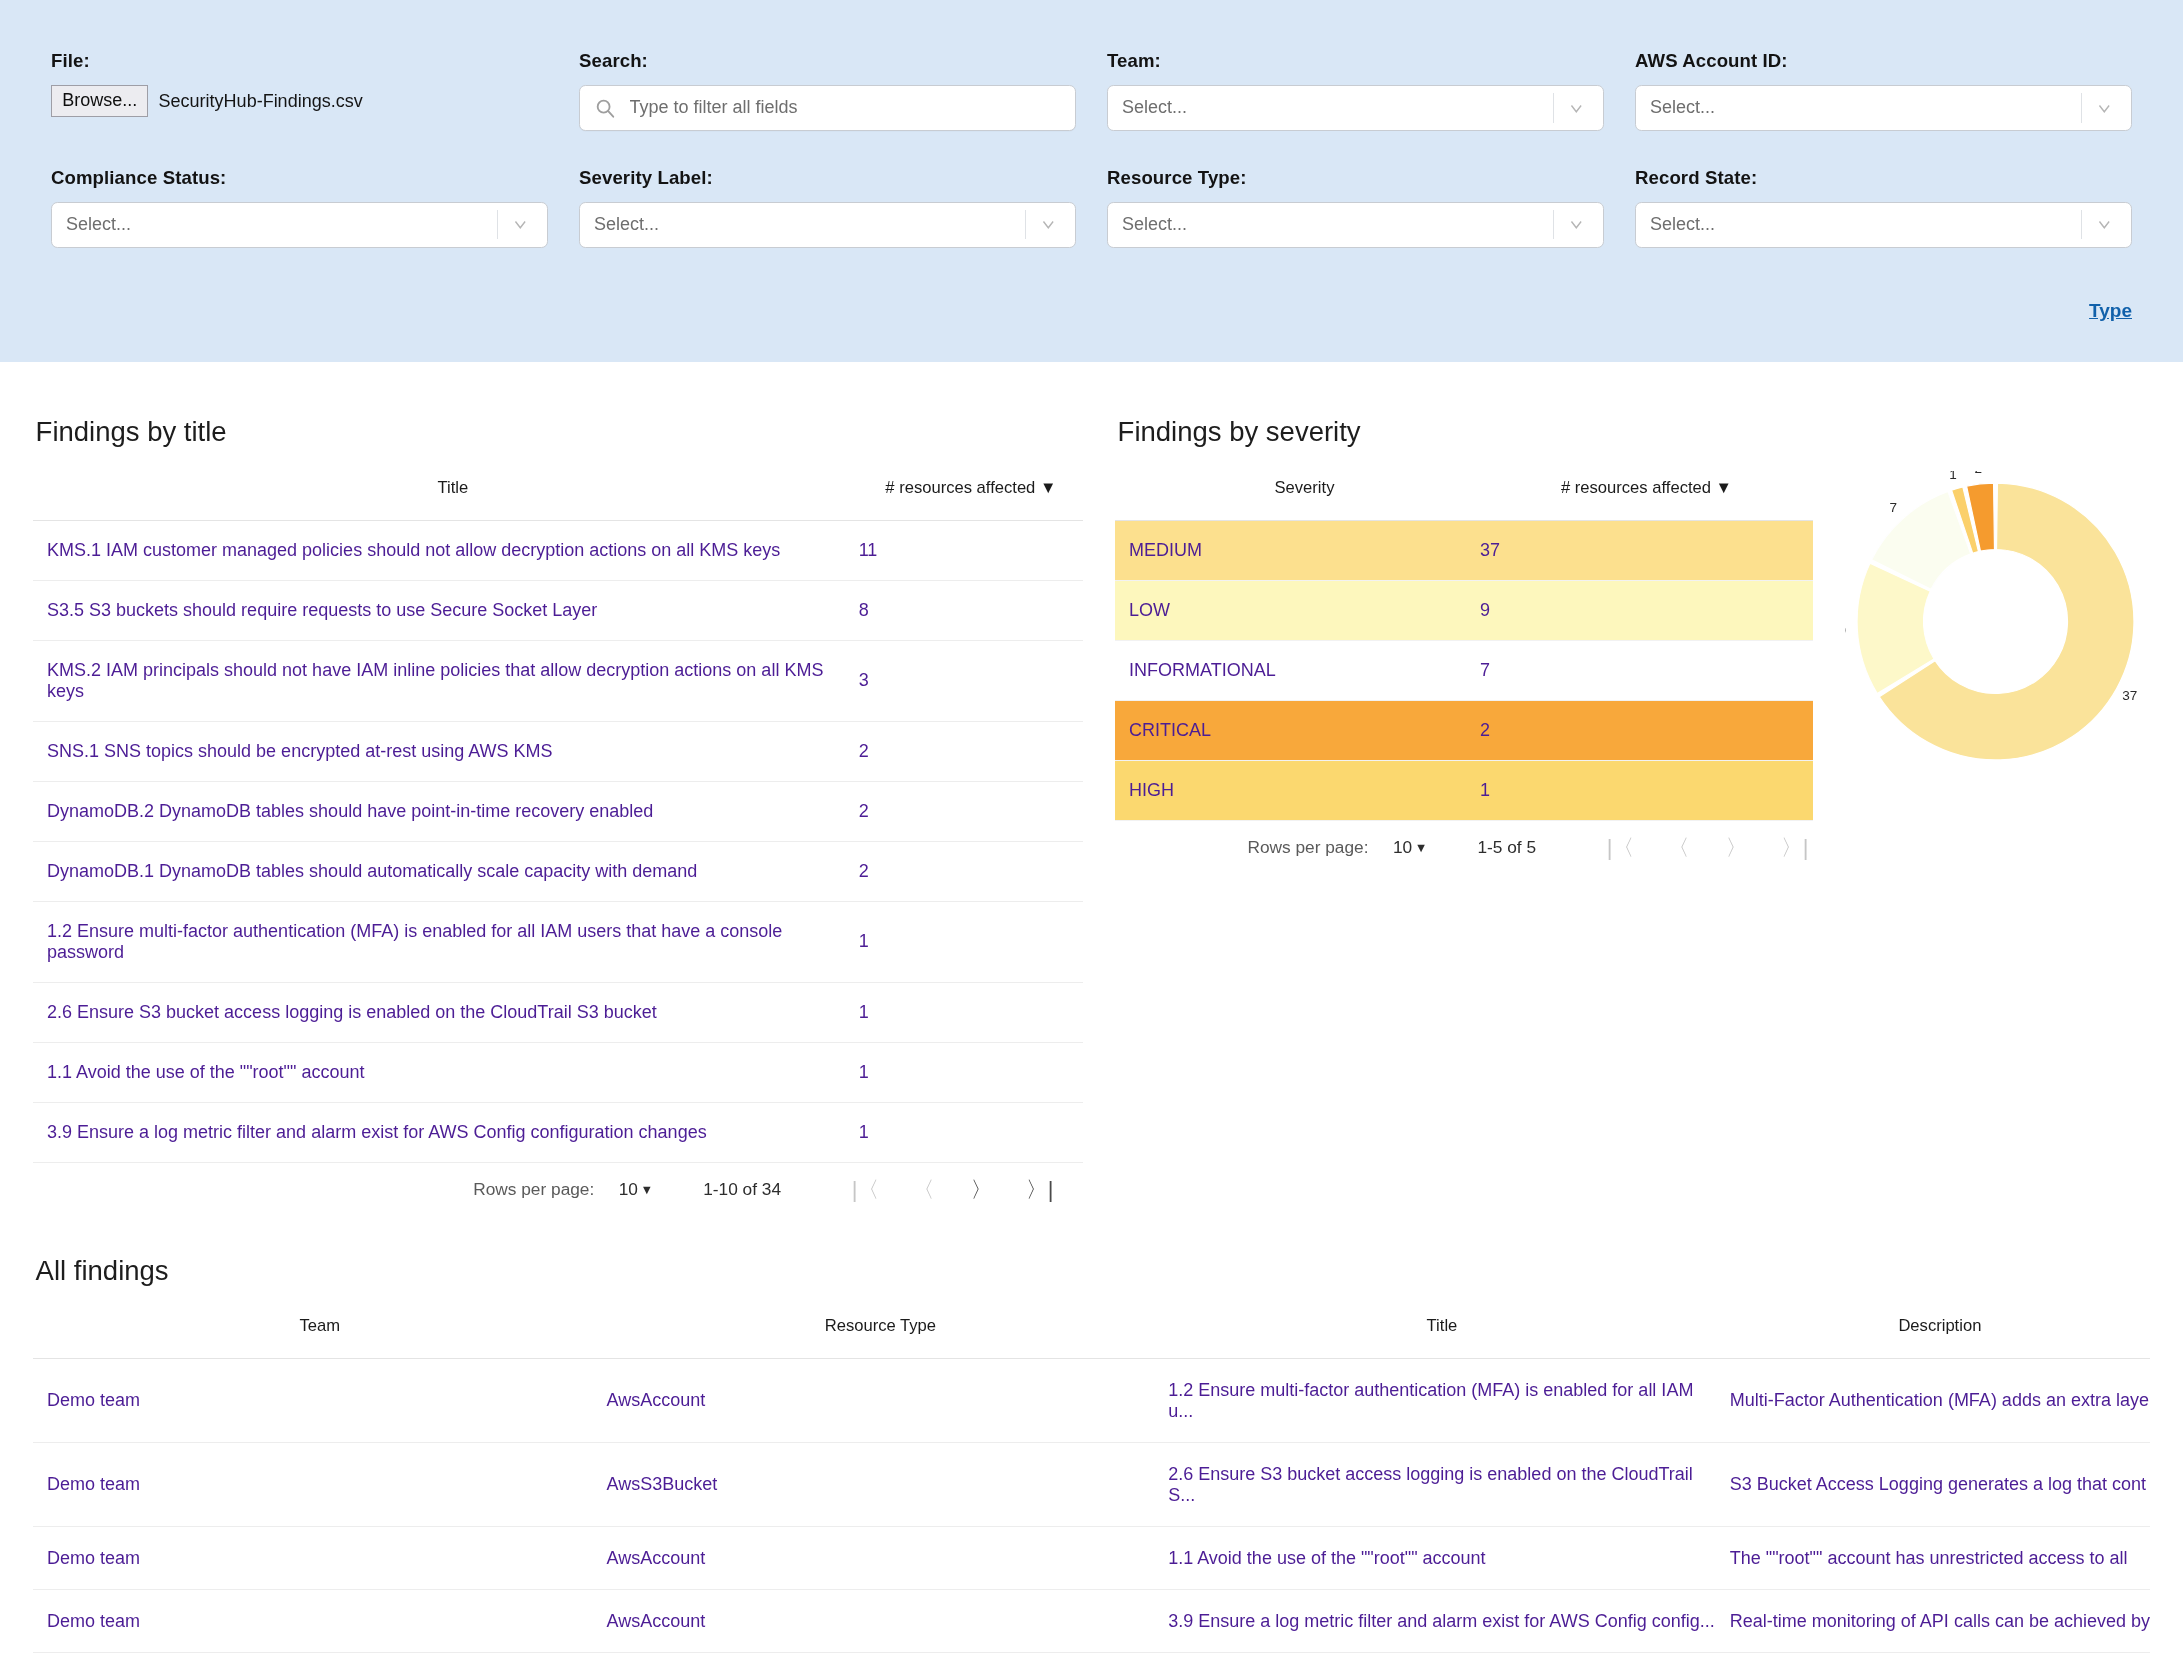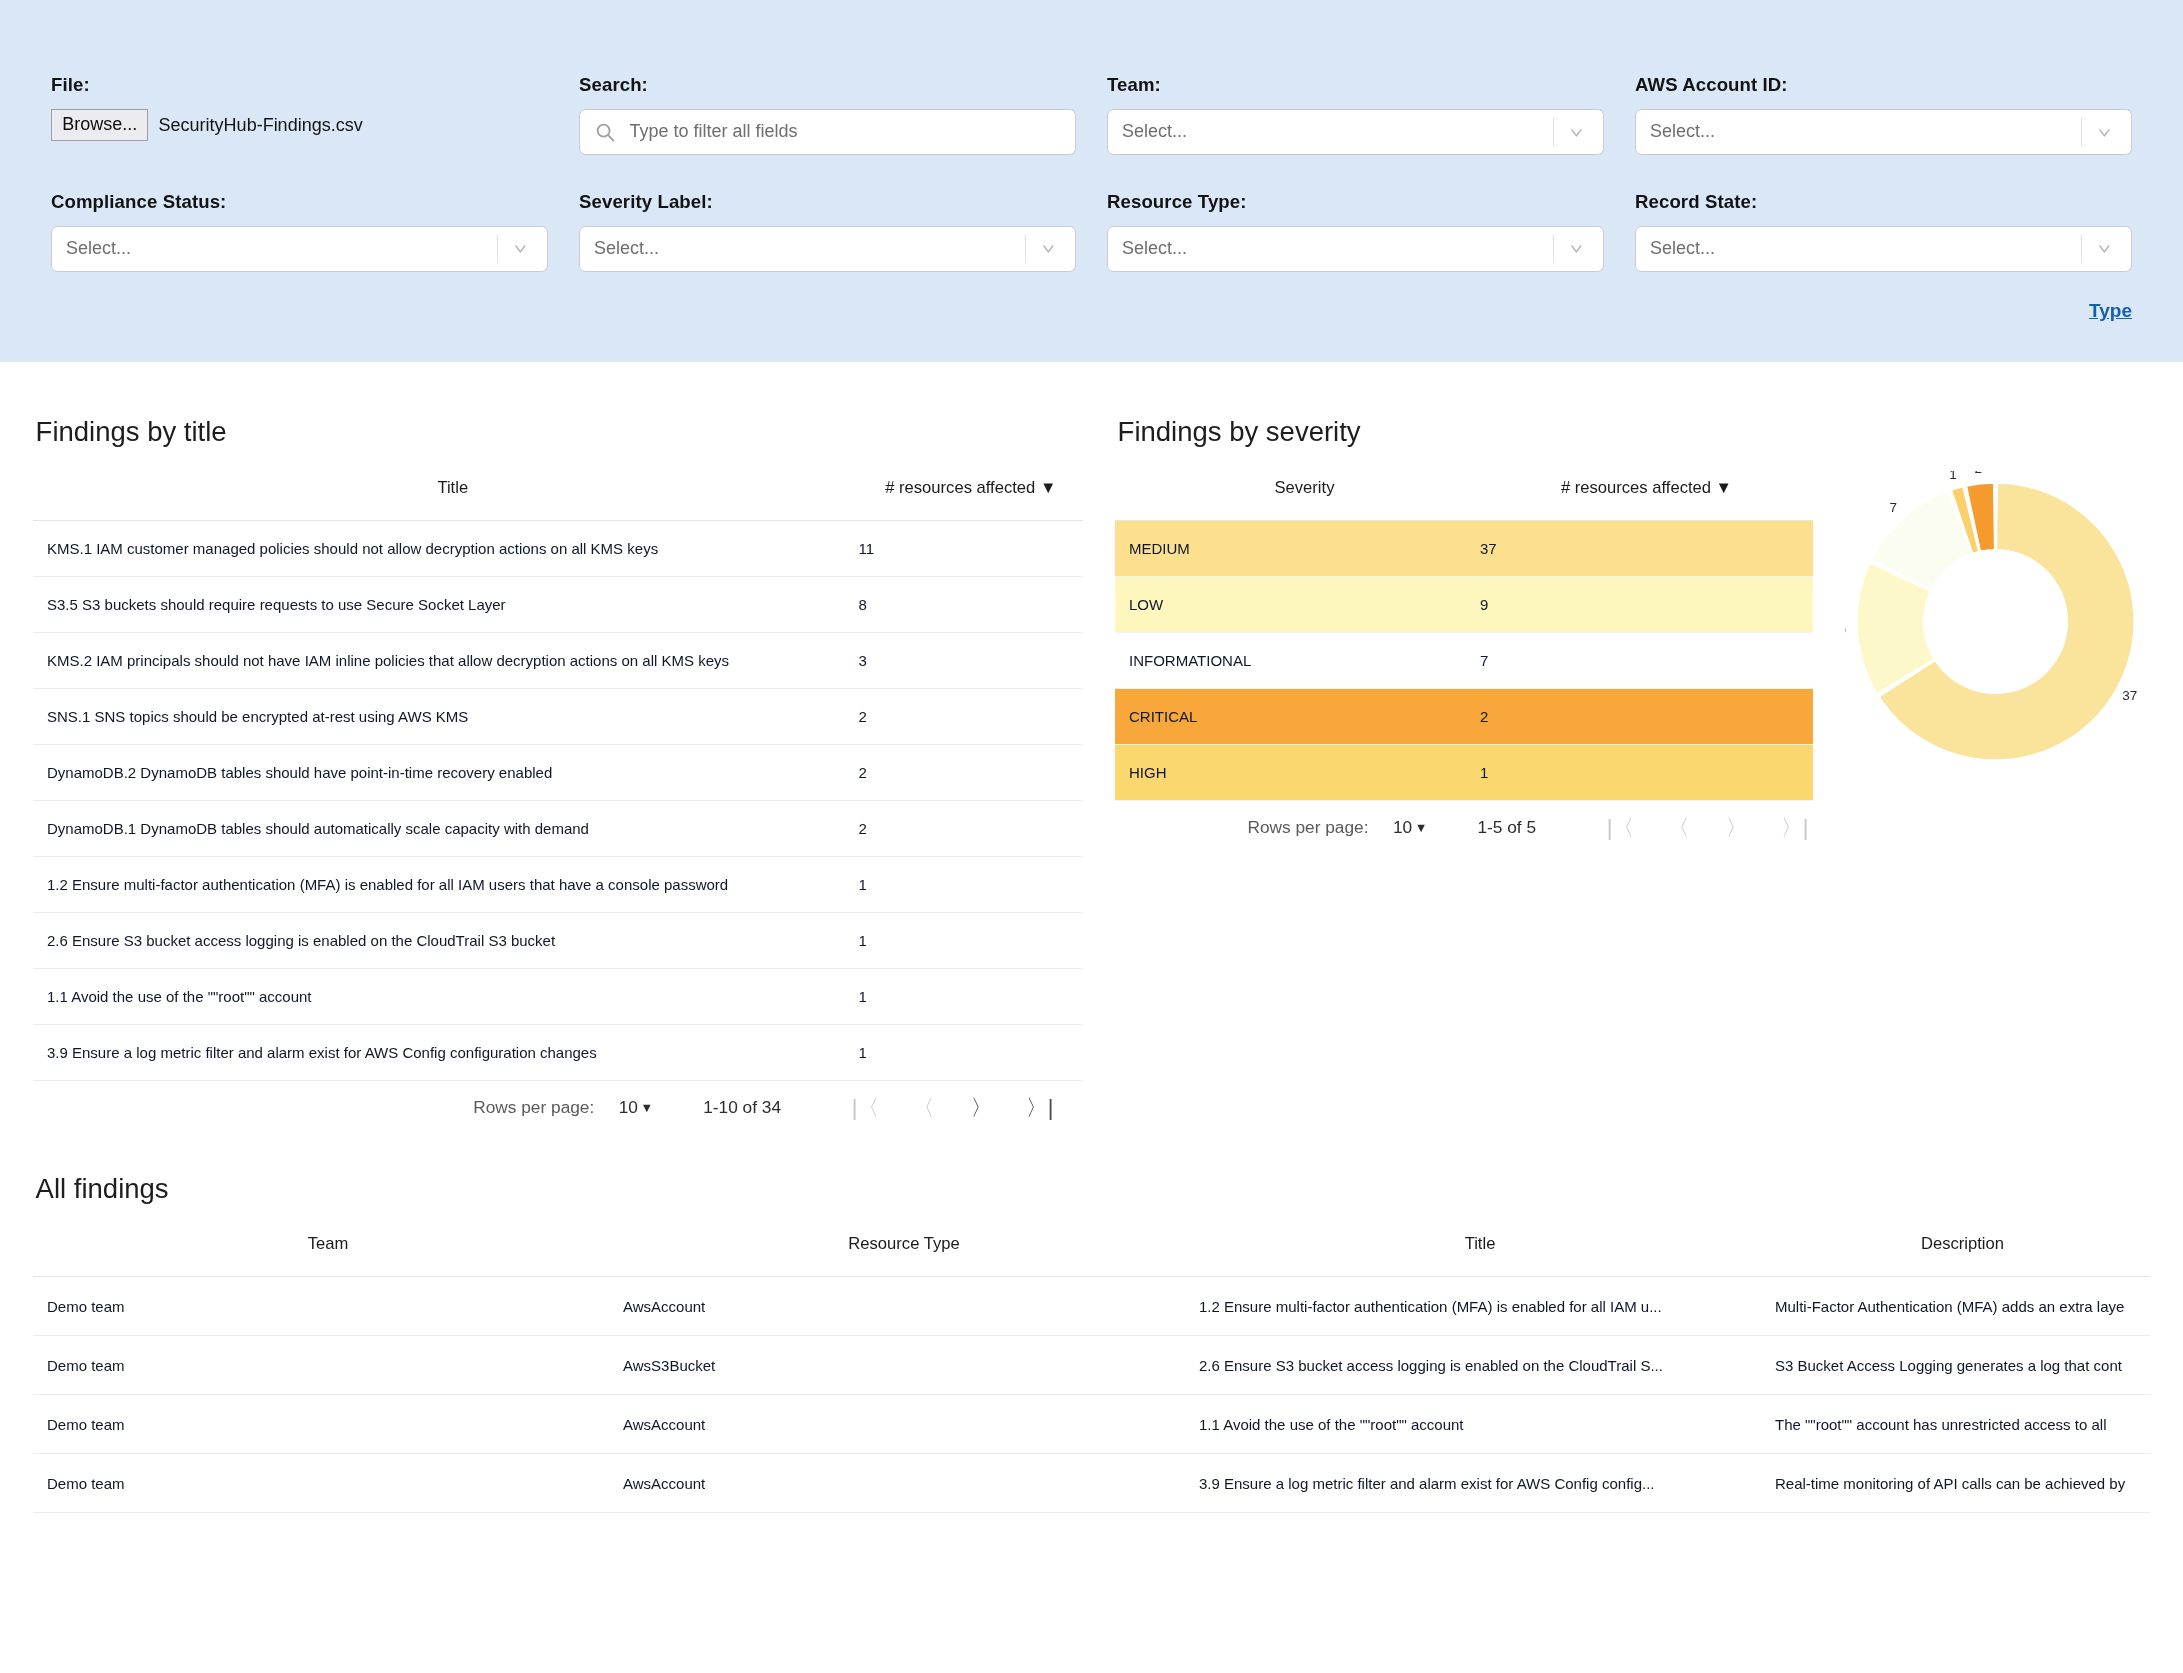--- a/index.html
+++ b/index.html
@@ -26,21 +26,20 @@
     column-gap: 31px;
     row-gap: 0;
   }
   .field { margin-bottom: 0; }
   .field-label {
     font-size: 18.6px;
     font-weight: bold;
     color: #131313;
     margin-bottom: 12.8px;
     letter-spacing: 0.1px;
-    margin-top: 24px;
   }
   .row2 .field-label { margin-top: 36px; }
 
   .file-row { display: flex; align-items: center; gap: 10.2px; }
   .browse-btn {
     background: #ececf0;
     border: 1.3px solid #9e9ea6;
     border-radius: 0;
     padding: 4.5px 10.2px;
     font-size: 18px;
@@ -124,22 +123,22 @@
   table { border-collapse: collapse; width: 100%; }
   thead th {
     font-size: 16.6px;
     font-weight: normal;
     color: #1b1b1b;
     text-align: center;
     padding: 0 0 22px 0;
     border-bottom: 1.3px solid #e4e4e4;
   }
   tbody td {
-    font-size: 15px;
-    color: #0f172a;
+    font-size: 18px;
+    color: #4c1d95;
     padding: 19px 0;
     border-bottom: 1.3px solid #ededed;
     vertical-align: middle;
     margin-top: 25px;
   }
 
   
   .t-title td.c-title { padding-left: 14px; width: 852px; }
   .t-title th.c-title { padding-left: 14px; width: 852px; }
   .t-title .c-num { width: 230px; }

